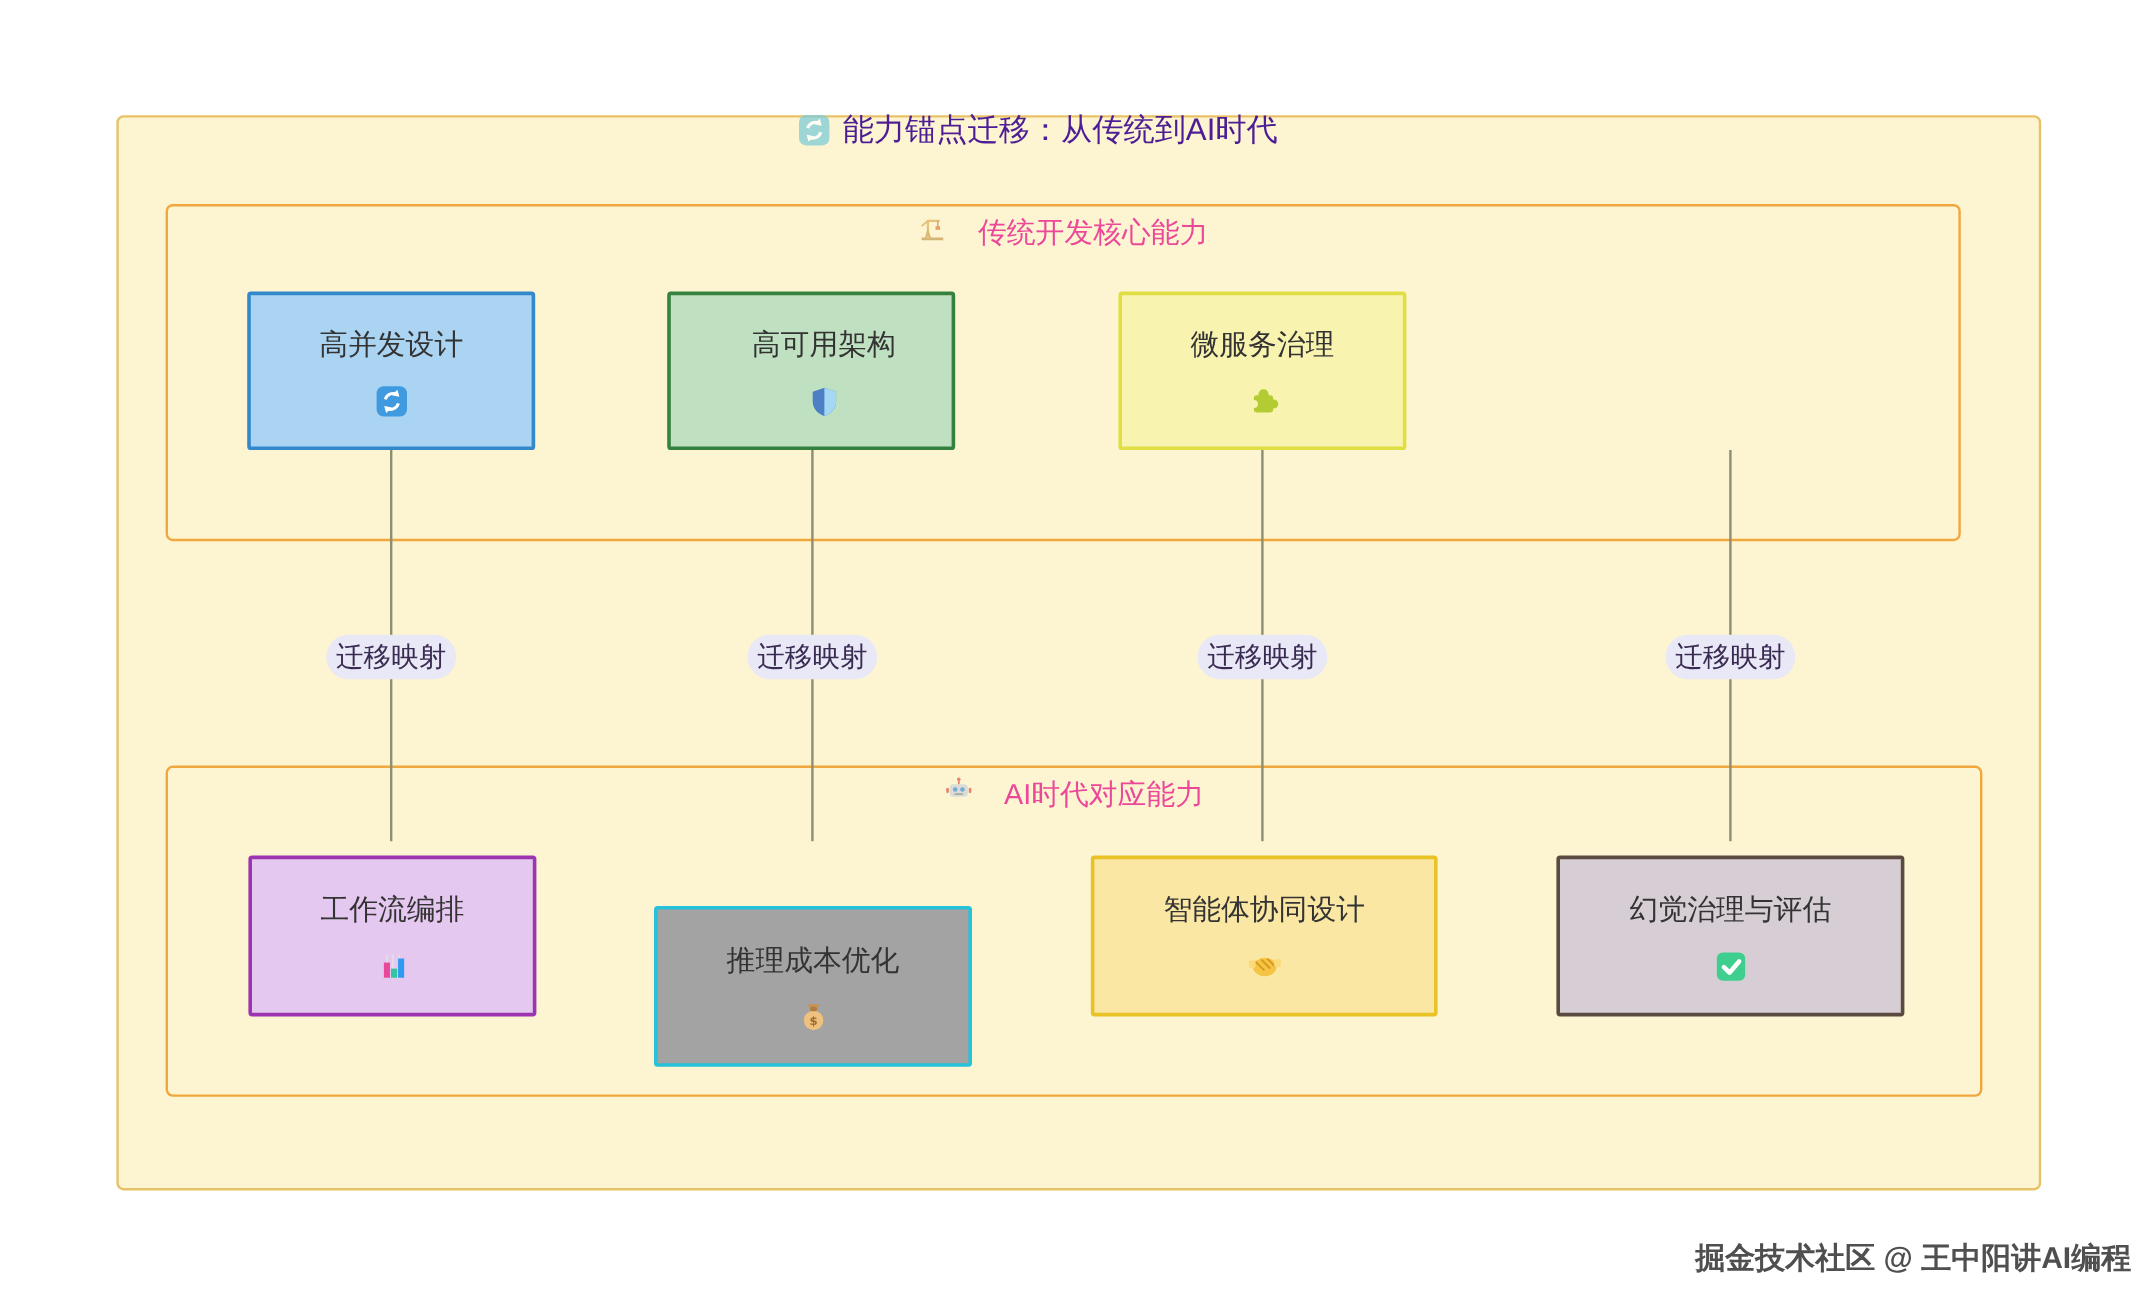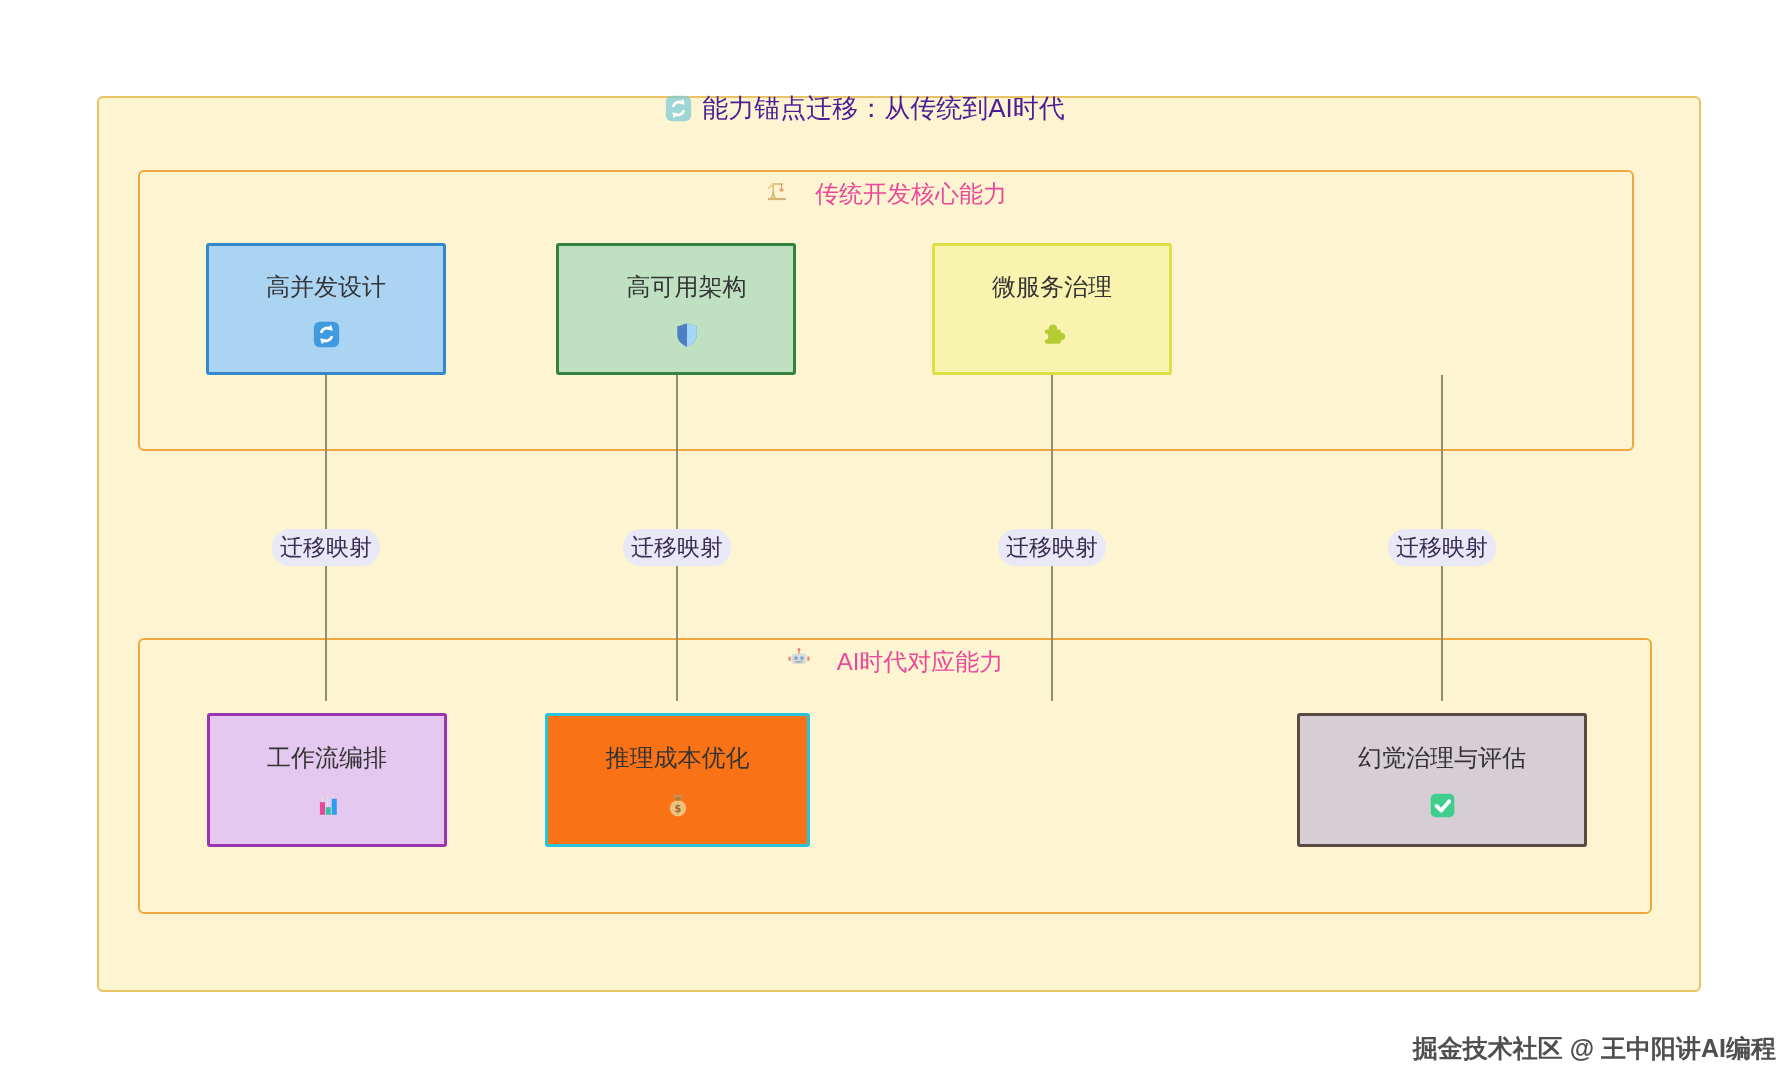--- a/index.html
+++ b/index.html
@@ -148,32 +148,43 @@
           <line x1="10" y1="4" x2="10" y2="28" stroke="#e2e2e2" stroke-width="1.5"></line>
           <line x1="16" y1="4" x2="16" y2="28" stroke="#e2e2e2" stroke-width="1.5"></line>
           <line x1="22" y1="4" x2="22" y2="28" stroke="#e2e2e2" stroke-width="1.5"></line>
           <rect x="7" y="12" width="6" height="15" fill="#e8489a"></rect>
           <rect x="14" y="18" width="6" height="9" fill="#35c4a0"></rect>
           <rect x="21" y="8" width="6" height="19" fill="#2f9bf0"></rect>
         </svg>
     </span>
   </div>
 
-  <div class="node b6" style="background: #f97316; border-color: rgb(37, 194, 218);">
+  <div class="node b6" style="background: #a3a3a3; border-color: rgb(37, 194, 218); margin-top: 42px;">
     <span>推理成本优化</span>
     <span>
       <svg width="26" height="27" viewBox="0 0 32 32">
           <path d="M13 8l-3.5-5h13L19 8z" fill="#c89254"></path>
           <ellipse cx="16" cy="19.5" rx="10" ry="10" fill="#eec17f"></ellipse>
           <rect x="12.5" y="5.5" width="7" height="4.5" rx="2" fill="#b07c3e"></rect>
           <text x="16" y="24" font-size="12" fill="#9a6a2e" text-anchor="middle" font-weight="bold" font-family="'DejaVu Sans',sans-serif">$</text>
         </svg>
     </span>
   </div>
 
+  <div class="node b7" style="background: rgb(251, 231, 164); border-color: rgb(233, 194, 39);">
+    <span>智能体协同设计</span>
+    <span>
+      <svg width="30" height="26" viewBox="0 0 36 32">
+          <ellipse cx="18" cy="17" rx="12" ry="9.5" fill="#f6c445"></ellipse>
+          <path d="M9 12l8 8M15 10l8 8M21 9l7 7" stroke="#d89a1e" stroke-width="2" fill="none" stroke-linecap="round"></path>
+          <rect x="1.5" y="10" width="7" height="8" rx="2" fill="#fbda7a"></rect>
+          <rect x="27.5" y="9" width="7" height="8" rx="2" fill="#fbda7a"></rect>
+        </svg>
+    </span>
+  </div>
 
   <div class="node b8" style="background: rgb(214, 206, 212); border-color: rgb(91, 74, 63);">
     <span>幻觉治理与评估</span>
     <span>
       <svg width="27" height="27" viewBox="0 0 32 32">
           <rect x="2" y="2" width="28" height="28" rx="6" fill="#3ecf8e"></rect>
           <path d="M9 16.5l5.5 5.5L24 11" stroke="#fff" stroke-width="4.5" fill="none" stroke-linecap="round" stroke-linejoin="round"></path>
         </svg>
     </span>
   </div>

